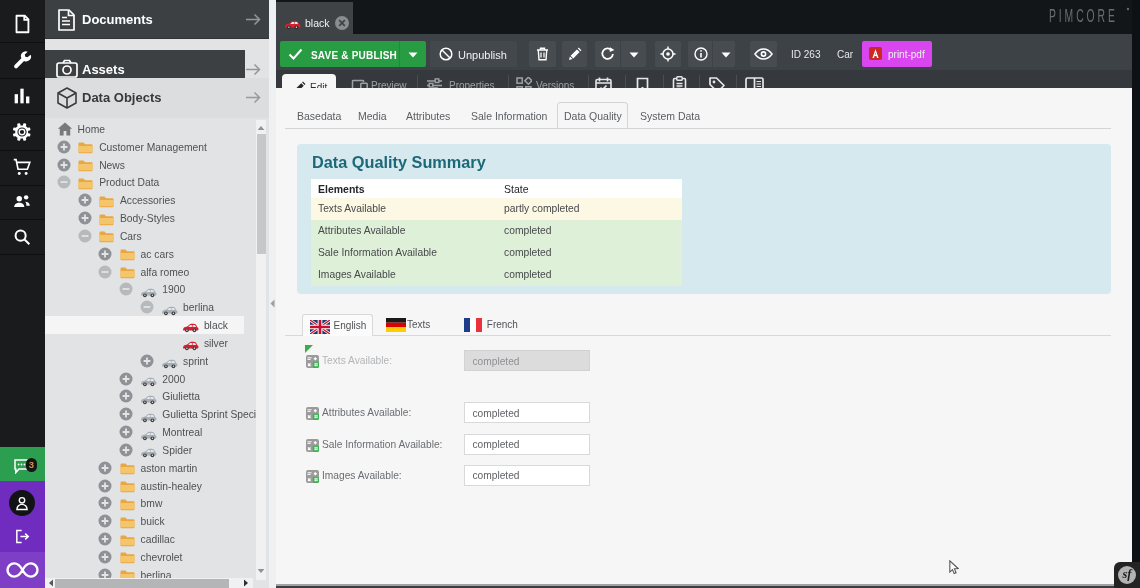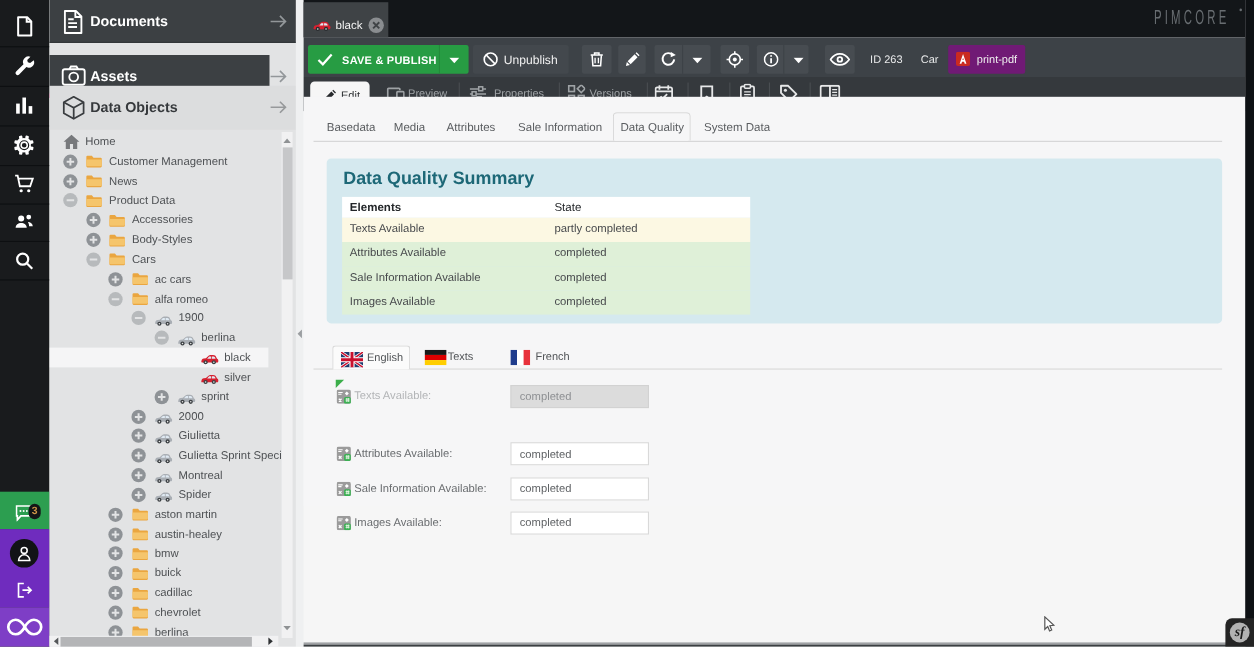--- a/index.html
+++ b/index.html
@@ -539,21 +539,21 @@
         </div>
       </div>
 <div class="abs" style="left:474px;top:7px;width:27px;height:26px;background:#474c51;border-radius:2px">
         <svg class="abs" style="left:4px;top:7px" width="19" height="12" viewBox="0 0 19 12">
           <path d="M1 6C3.5 2.5 6.3 1 9.5 1s6 1.5 8.5 5c-2.5 3.5-5.3 5-8.5 5S3.5 9.5 1 6z" fill="none" stroke="#fff" stroke-width="1.5"></path>
           <circle cx="9.5" cy="6" r="2.1" fill="none" stroke="#fff" stroke-width="1.6"></circle>
         </svg>
       </div>
 <div class="abs" style="left:515px;top:14.5px;font-size:10px;color:#e8e9ea;white-space:nowrap">ID 263</div>
 <div class="abs" style="left:561px;top:14.5px;font-size:10px;color:#e8e9ea">Car</div>
-<div class="abs" style="left:586px;top:7px;width:70px;height:26px;background:#701a75;border-radius:2px">
+<div class="abs" style="left:586px;top:7px;width:70px;height:26px;background:#d946ef;border-radius:2px">
         <svg class="abs" style="left:7px;top:6px" width="13" height="14" viewBox="0 0 13 14">
           <rect x="0" y="0" width="13" height="13" rx="2" fill="#ca2a21"></rect>
           <path d="M6.5 2.2L9.6 11H8l-.6-1.9H5.6L5 11H3.4z" fill="#fff"></path>
           <path d="M5.9 7.6h1.2L6.5 5.4z" fill="#ca2a21"></path>
         </svg>
         <div class="abs" style="left:26px;top:8px;font-size:10px;color:#f0f0f0;white-space:nowrap">print-pdf</div>
       </div>
 </div>
 <div class="abs" style="left:0;top:70px;width:856px;height:31px;background:#35393d">
 <div class="abs" style="left:6px;top:4px;width:54px;height:27px;background:#f6f6f6;border-radius:4px 4px 0 0">

